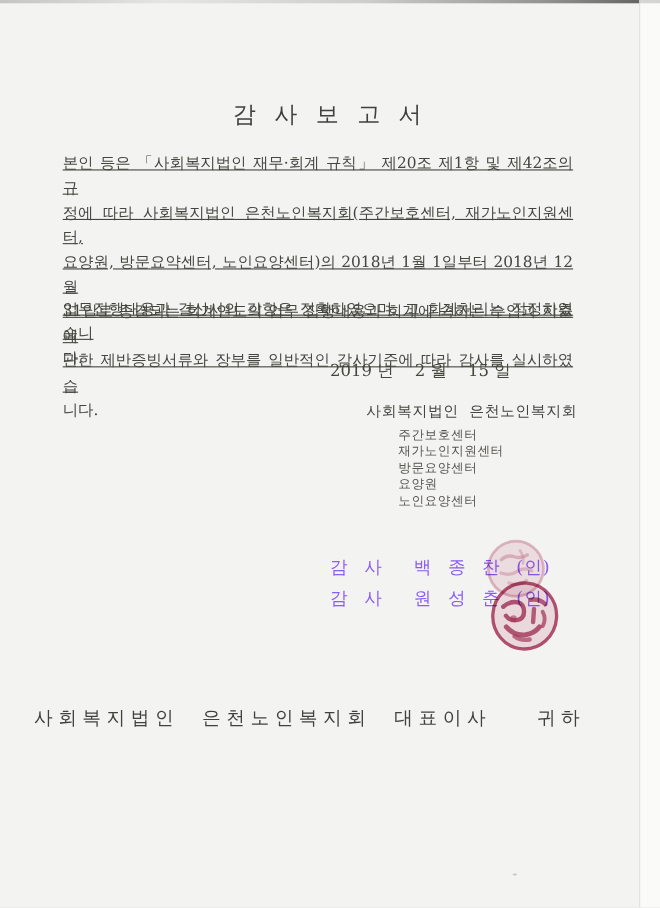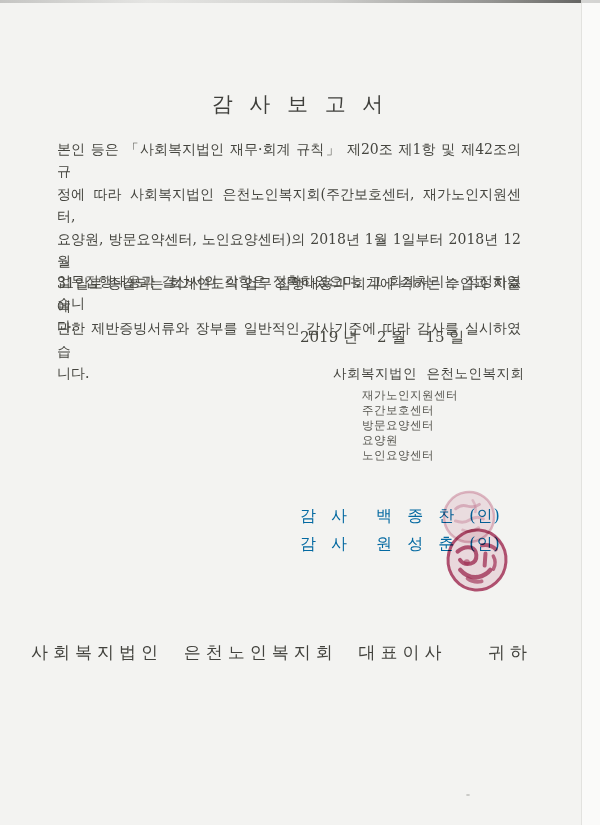--- a/index.html
+++ b/index.html
@@ -38,41 +38,41 @@
     font-size: 21px; letter-spacing: 5px;
     color: #3f3f3b; white-space: pre;
   }
 
   .body-block {
     position: absolute; left: 57px; width: 464px;
     font-size: 14px; line-height: 22.4px; color: #45453f;
   }
   .para-1 { top: 138px; }
   .para-2 { top: 270px; }
-  .jline { text-align: justify; text-align-last: justify; }
+  .jline { text-align: justify; text-align-last: justify; text-decoration: underline; }
   .jline-last { text-align: left; }
 
   .date-line {
     position: absolute; top: 328px; left: 300px; width: 210px;
     font-size: 15px; color: #46463f; white-space: pre; text-align: left;
   }
 
   .org-block { position: absolute; top: 365px; left: 333px; }
   .org-name {
     font-size: 13.5px; color: #45453f; white-space: pre; letter-spacing: 0.5px;
   }
   .org-branches { margin-top: 5px; margin-left: 29px; list-style: none; }
   .org-branch {
     font-size: 11.5px; line-height: 15px; color: #56554e; letter-spacing: 0.5px;
   }
 
   .signature-block { position: absolute; top: 506px; left: 300px; }
   .signature-row {
     display: flex; align-items: baseline; height: 28px;
-    font-size: 16px; color: #0369a1;
+    font-size: 16px; color: #8b5cf6;
   }
   .sig-role { letter-spacing: 5px; white-space: pre; margin-right: 24px; }
   .sig-name { letter-spacing: 5px; white-space: pre; margin-right: 10px; }
   .sig-seal { letter-spacing: 1px; white-space: pre; }
 
   .stamp { position: absolute; mix-blend-mode: multiply; pointer-events: none; }
   .stamp-1 { left: 441px; top: 489px; width: 56px; height: 56px; transform: rotate(-8deg); }
   .stamp-2 { left: 445px; top: 527px; width: 64px; height: 66px; transform: rotate(4deg); }
 
   .recipient-line {
@@ -104,22 +104,22 @@
   <div class="body-block para-2">
     <div class="jline">업무집행내용과 결산서의 각항은 정확하였으며, 그 회계처리는 적정하였습니</div>
     <div class="jline-last">다.</div>
   </div>
 
   <div class="date-line">2019 년    2 월    15 일</div>
 
   <div class="org-block">
     <div class="org-name">사회복지법인  은천노인복지회</div>
     <ul class="org-branches">
+      <li class="org-branch">주간보호센터</li>
       <li class="org-branch">재가노인지원센터</li>
-      <li class="org-branch">주간보호센터</li>
       <li class="org-branch">방문요양센터</li>
       <li class="org-branch">요양원</li>
       <li class="org-branch">노인요양센터</li>
     </ul>
   </div>
 
   <div class="signature-block">
     <div class="signature-row">
       <span class="sig-role">감 사</span>
       <span class="sig-name">백 종 찬</span>

